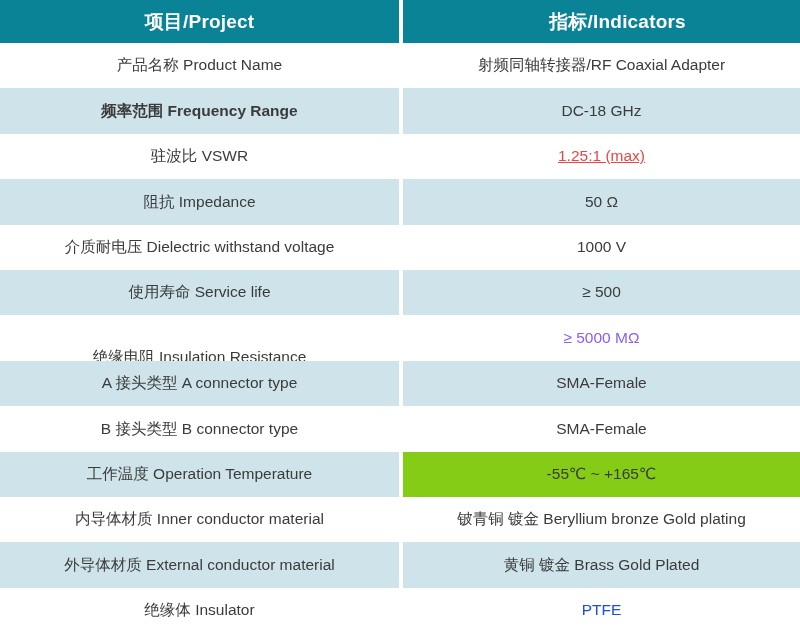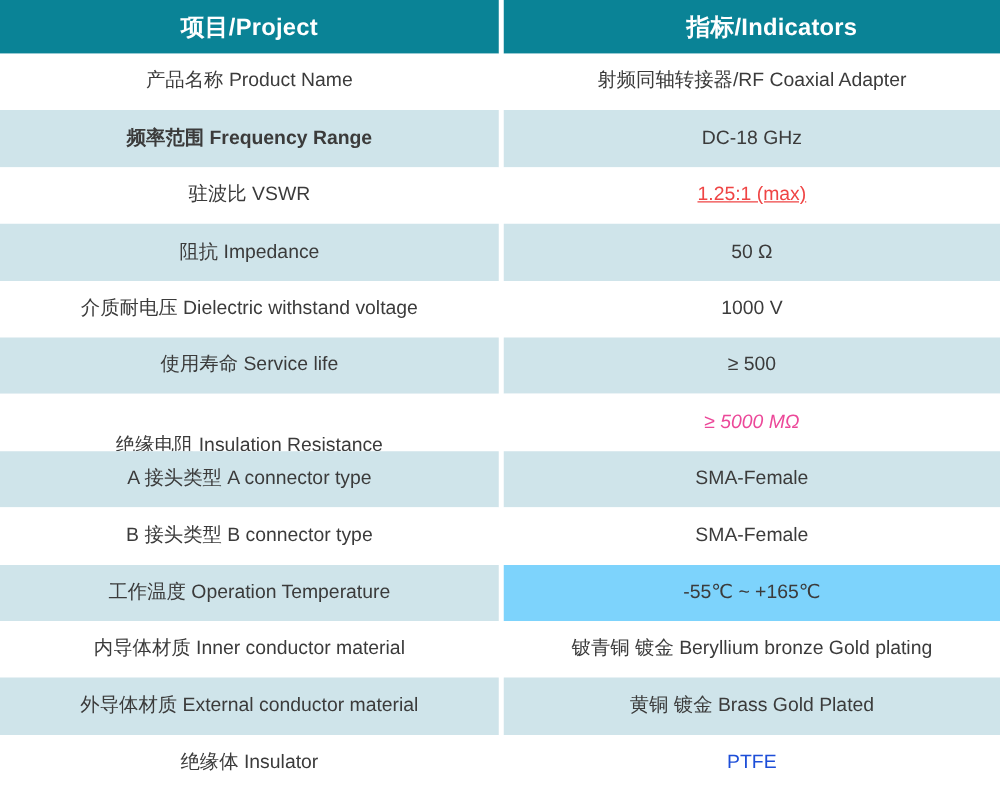--- a/index.html
+++ b/index.html
@@ -106,33 +106,33 @@
       <div class="spec-row plain">
         <div class="cell col-a" style="background: rgb(255, 255, 255); color: rgb(59, 59, 59);">介质耐电压 Dielectric withstand voltage</div>
         <div class="cell col-b" style="background: rgb(255, 255, 255); color: rgb(59, 59, 59);">1000 V</div>
       </div>
       <div class="spec-row shaded">
         <div class="cell col-a" style="background: rgb(207, 228, 234); color: rgb(59, 59, 59);">使用寿命 Service life</div>
         <div class="cell col-b" style="background: rgb(207, 228, 234); color: rgb(59, 59, 59);">≥ 500</div>
       </div>
       <div class="spec-row plain">
         <div class="cell col-a" style="background: rgb(255, 255, 255); color: rgb(59, 59, 59); margin-top: 38px;">绝缘电阻 Insulation Resistance</div>
-        <div class="cell col-b" style="background: rgb(255, 255, 255); color: #ec4899; font-style: italic;">≥ 5000 MΩ</div>
+        <div class="cell col-b" style="background: rgb(255, 255, 255); color: #8b5cf6;">≥ 5000 MΩ</div>
       </div>
       <div class="spec-row shaded">
         <div class="cell col-a" style="background: rgb(207, 228, 234); color: rgb(59, 59, 59);">A 接头类型  A connector type</div>
         <div class="cell col-b" style="background: rgb(207, 228, 234); color: rgb(59, 59, 59);">SMA-Female</div>
       </div>
       <div class="spec-row plain">
         <div class="cell col-a" style="background: rgb(255, 255, 255); color: rgb(59, 59, 59);">B 接头类型  B connector type</div>
         <div class="cell col-b" style="background: rgb(255, 255, 255); color: rgb(59, 59, 59);">SMA-Female</div>
       </div>
       <div class="spec-row shaded">
         <div class="cell col-a" style="background: rgb(207, 228, 234); color: rgb(59, 59, 59);">工作温度 Operation Temperature</div>
-        <div class="cell col-b" style="background: #7dd3fc; color: rgb(59, 59, 59);">-55℃ ~ +165℃</div>
+        <div class="cell col-b" style="background: #84cc16; color: rgb(59, 59, 59);">-55℃ ~ +165℃</div>
       </div>
       <div class="spec-row plain">
         <div class="cell col-a" style="background: rgb(255, 255, 255); color: rgb(59, 59, 59);">内导体材质 Inner conductor material</div>
         <div class="cell col-b" style="background: rgb(255, 255, 255); color: rgb(59, 59, 59);">铍青铜 镀金 Beryllium bronze Gold plating</div>
       </div>
       <div class="spec-row shaded">
         <div class="cell col-a" style="background: rgb(207, 228, 234); color: rgb(59, 59, 59);">外导体材质 External conductor material</div>
         <div class="cell col-b" style="background: rgb(207, 228, 234); color: rgb(59, 59, 59);">黄铜 镀金 Brass Gold Plated</div>
       </div>
       <div class="spec-row plain">

